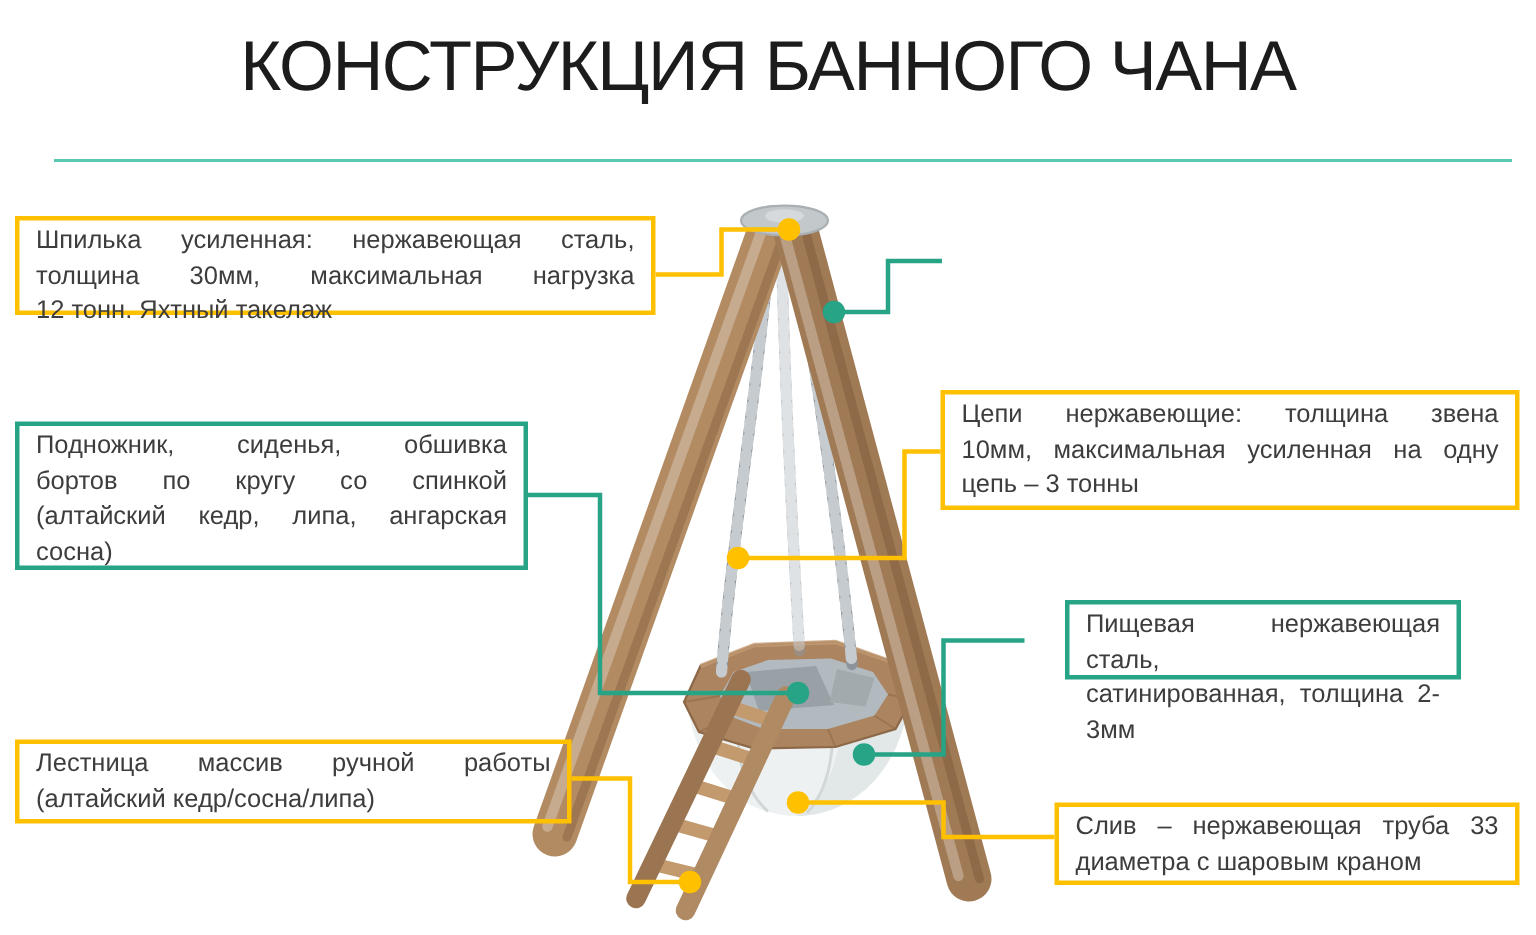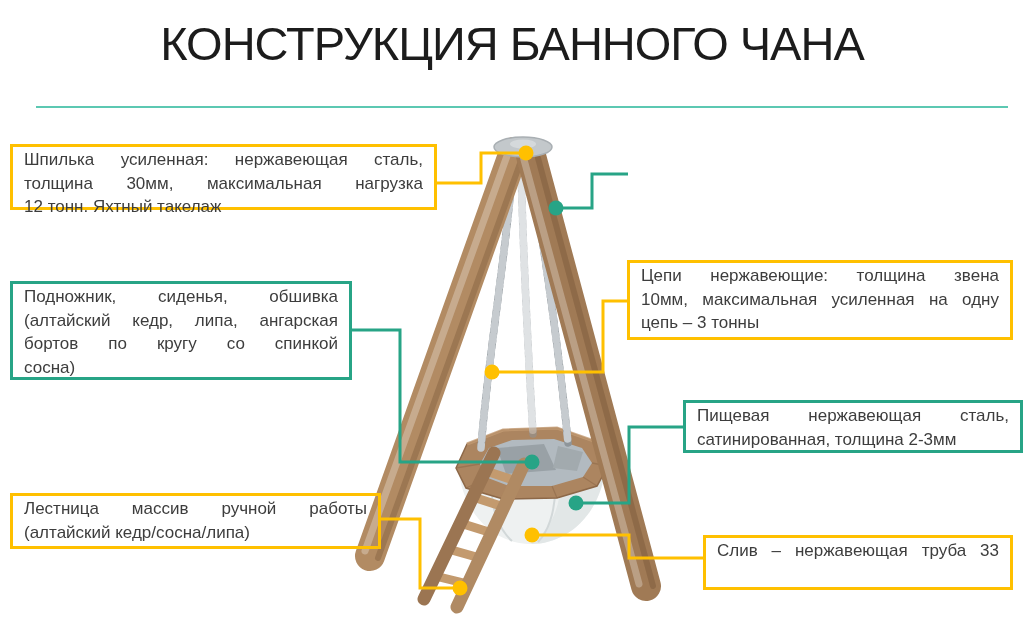--- a/index.html
+++ b/index.html
@@ -31,21 +31,21 @@
     overflow:visible;
   }
   .co.y{border-color:var(--accent-yellow,#FFC000);}
   .co.t{border-color:var(--accent-teal,#27A486);}
   .co .ln{text-align:justify;text-align-last:justify;}
   .co .ln.last{text-align-last:left;}
   .co1{left:10px;top:144px;width:427px;height:66px;}
   .co2{left:628px;top:146px;width:382px;height:56px;}
   .co3{left:10px;top:281px;width:342px;height:99px;}
   .co4{left:627px;top:260px;width:386px;height:80px;}
-  .co5{left:683px;top:400px;width:340px;height:53px;}
+  .co5{left:710px;top:400px;width:264px;height:53px;}
   .co6{left:10px;top:493px;width:371px;height:56px;}
   .co7{left:703px;top:535px;width:310px;height:55px;}
   
   .conn{fill:none;stroke-width:3;}
   .conn.y{stroke:var(--accent-yellow,#FFC000);}
   .conn.t{stroke:var(--accent-teal,#27A486);}
   .dot.y{fill:var(--accent-yellow,#FFC000);}
   .dot.t{fill:var(--accent-teal,#27A486);}
   .wood-main{stroke:#b28b63;}
   .wood-dark{stroke:#a07a55;}
@@ -142,34 +142,35 @@
     </g>
   </svg>
 
   <div class="co y co1">
       <div class="ln">Шпилька усиленная: нержавеющая сталь,</div>
       <div class="ln">толщина 30мм, максимальная нагрузка</div>
       <div class="ln last">12 тонн. Яхтный такелаж</div>
     </div>
   <div class="co t co3">
       <div class="ln">Подножник, сиденья, обшивка</div>
+      <div class="ln">бортов по кругу со спинкой</div>
       <div class="ln">(алтайский кедр, липа, ангарская</div>
-      <div class="ln">бортов по кругу со спинкой</div>
       <div class="ln last">сосна)</div>
     </div>
   <div class="co y co4">
       <div class="ln">Цепи нержавеющие: толщина звена</div>
       <div class="ln">10мм, максимальная усиленная на одну</div>
       <div class="ln last">цепь – 3 тонны</div>
     </div>
   <div class="co t co5">
       <div class="ln">Пищевая нержавеющая сталь,</div>
       <div class="ln last">сатинированная, толщина 2-3мм</div>
     </div>
   <div class="co y co6">
       <div class="ln">Лестница массив ручной работы</div>
       <div class="ln last">(алтайский кедр/сосна/липа)</div>
     </div>
   <div class="co y co7">
       <div class="ln">Слив – нержавеющая труба 33</div>
+      <div class="ln last">диаметра с шаровым краном</div>
     </div>
 
 </div>
 
 </body></html>

